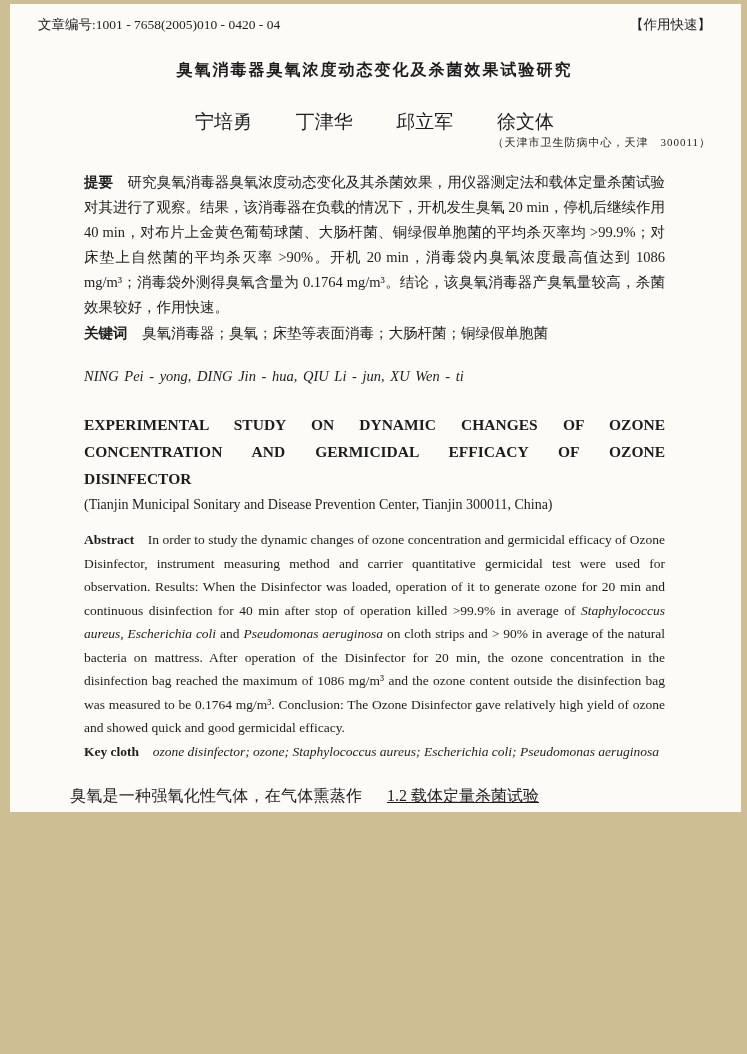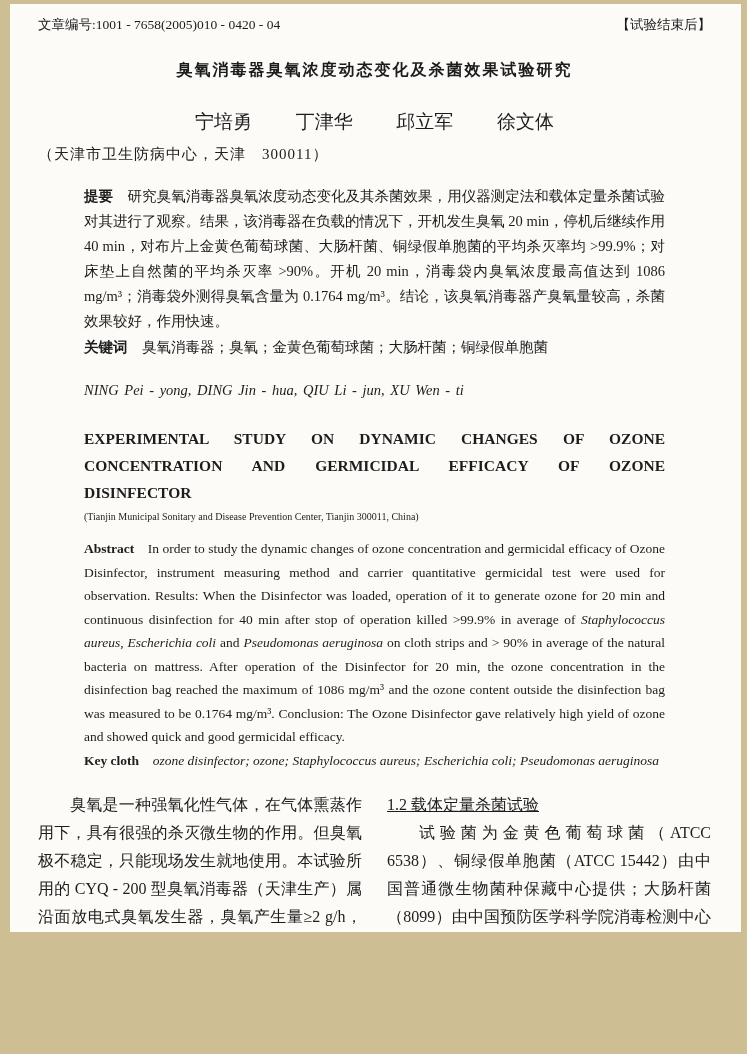--- a/index.html
+++ b/index.html
@@ -4,75 +4,75 @@
 <style>
   html,body{margin:0;padding:0;}
   body{
     width:747px;height:1054px;
     background:var(--frame,#cdbe94);
     font-family:"Liberation Serif","DejaVu Serif",serif;
     position:relative;
   }
   .page{
     position:absolute;left:10px;top:4px;
-    width:731px;height:928px;
+    width:731px;height:808px;
     background:var(--page_bg,#fcfbf7);
     color:var(--text,#1c1c1c);
     box-sizing:border-box;
     padding:10px 30px 12px 28px;
     overflow:hidden;
   }
   .hdr{display:flex;justify-content:space-between;font-size:13.5px;margin-top:2px;}
   .title-cn{text-align:center;font-size:16px;font-weight:bold;letter-spacing:2px;margin-top:26px;}
   .authors-cn{display:flex;justify-content:center;gap:2.3em;font-size:19px;margin-top:28px;}
-  .affil-cn{text-align:left;font-size:15px;margin-top:10px;letter-spacing:1px;}
+  .affil-cn{text-align:right;font-size:11px;letter-spacing:1px;}
   .block{margin:20px 46px 0 46px;}
   .abs-cn{font-size:14.5px;line-height:25px;text-align:justify;}
   .lbl{font-weight:bold;margin-right:1em;}
   .kw-cn{font-size:14.5px;line-height:25px;margin-top:1px;}
   .clc{font-size:14.5px;margin-top:3px;}
   .clc .gap{display:inline-block;width:88px;}
   .title-en{margin-top:26px;font-size:15.5px;font-weight:bold;line-height:27px;word-spacing:3.5px;text-align:justify;}
   .authors-en{margin-top:22px;font-size:14.5px;font-style:italic;word-spacing:2px;}
-  .affil-en{margin-top:5px;font-size:10px;}
+  .affil-en{margin-top:5px;font-size:14px;}
   .abs-en{margin-top:15px;font-size:13.5px;line-height:23.5px;text-align:justify;}
   .kw-en{font-size:13.5px;line-height:23.5px;}
   .kw-en .it-text{font-style:italic;}
   .it{font-style:italic;}
   .cols{display:flex;gap:25px;margin-top:19px;}
   .col{flex:1;font-size:16px;line-height:28px;text-align:justify;}
   .col p{margin:0;}
   .col p.indent{text-indent:2em;}
   .sub-h{font-size:16px;font-weight:normal;margin:0;text-decoration:underline;}
 </style>
 </head>
 <body>
 
 <div class="page">
 
   <div class="hdr">
     <span>文章编号:1001 - 7658(2005)010 - 0420 - 04</span>
-    <span>【试验结束后】</span>
+    <span>【作用快速】</span>
   </div>
 
   <div class="title-cn">臭氧消毒器臭氧浓度动态变化及杀菌效果试验研究</div>
 
   <div class="authors-cn">
     <span>宁培勇</span>
     <span>丁津华</span>
     <span>邱立军</span>
     <span>徐文体</span>
   </div>
 
   <div class="affil-cn">（天津市卫生防病中心，天津　300011）</div>
 
   <div class="block abs-cn">
     <span class="lbl">提要</span><span>研究臭氧消毒器臭氧浓度动态变化及其杀菌效果，用仪器测定法和载体定量杀菌试验对其进行了观察。结果，该消毒器在负载的情况下，开机发生臭氧 20 min，停机后继续作用 40 min，对布片上金黄色葡萄球菌、大肠杆菌、铜绿假单胞菌的平均杀灭率均 &gt;99.9%；对床垫上自然菌的平均杀灭率 &gt;90%。开机 20 min，消毒袋内臭氧浓度最高值达到 1086 mg/m³；消毒袋外测得臭氧含量为 0.1764 mg/m³。结论，该臭氧消毒器产臭氧量较高，杀菌效果较好，作用快速。</span>
     <div class="kw-cn">
-      <span class="lbl">关键词</span><span>臭氧消毒器；臭氧；金黄色葡萄球菌；大肠杆菌；铜绿假单胞菌</span>
+      <span class="lbl">关键词</span><span>臭氧消毒器；臭氧；床垫等表面消毒；大肠杆菌；铜绿假单胞菌</span>
     </div>
   </div>
 
   <div class="block authors-en" style="margin-top:22px;">NING Pei - yong, DING Jin - hua, QIU Li - jun, XU Wen - ti</div>
 
   <div class="block title-en">EXPERIMENTAL STUDY ON DYNAMIC CHANGES OF OZONE CONCENTRATION AND GERMICIDAL EFFICACY OF OZONE DISINFECTOR</div>
   <div class="block affil-en" style="margin-top:5px;">(Tianjin Municipal Sonitary and Disease Prevention Center, Tianjin  300011, China)</div>
 
   <div class="block abs-en">
     <span class="lbl">Abstract</span><span><span>In order to study the dynamic changes of ozone concentration and germicidal efficacy of Ozone Disinfector, instrument measuring method and carrier quantitative germicidal test were used for observation. Results: When the Disinfector was loaded, operation of it to generate ozone for 20 min and continuous disinfection for 40 min after stop of operation killed &gt;99.9% in average of </span><span class="it">Staphylococcus aureus</span><span>, </span><span class="it">Escherichia coli</span><span> and </span><span class="it">Pseudomonas aeruginosa</span><span> on cloth strips and &gt; 90% in average of the natural bacteria on mattress. After operation of the Disinfector for 20 min, the ozone concentration in the disinfection bag reached the maximum of 1086 mg/m³ and the ozone content outside the disinfection bag was measured to be 0.1764 mg/m³. Conclusion: The Ozone Disinfector gave relatively high yield of ozone and showed quick and good germicidal efficacy.</span></span>

